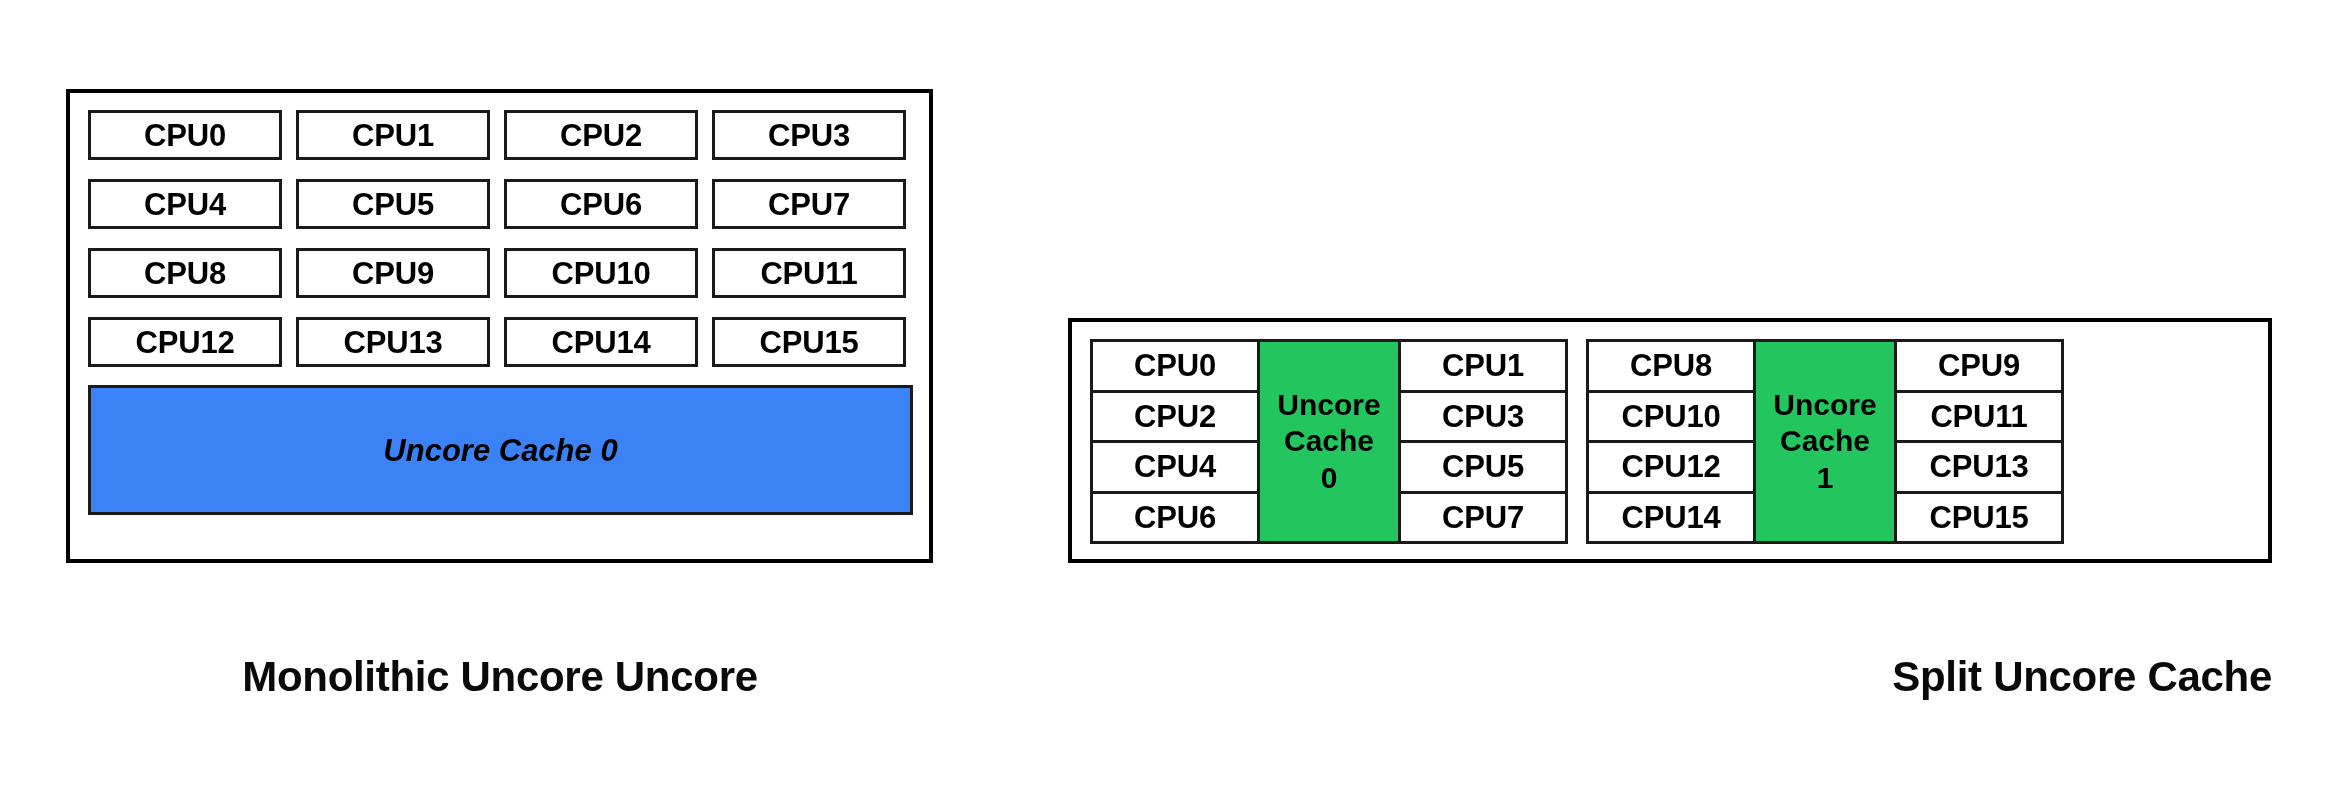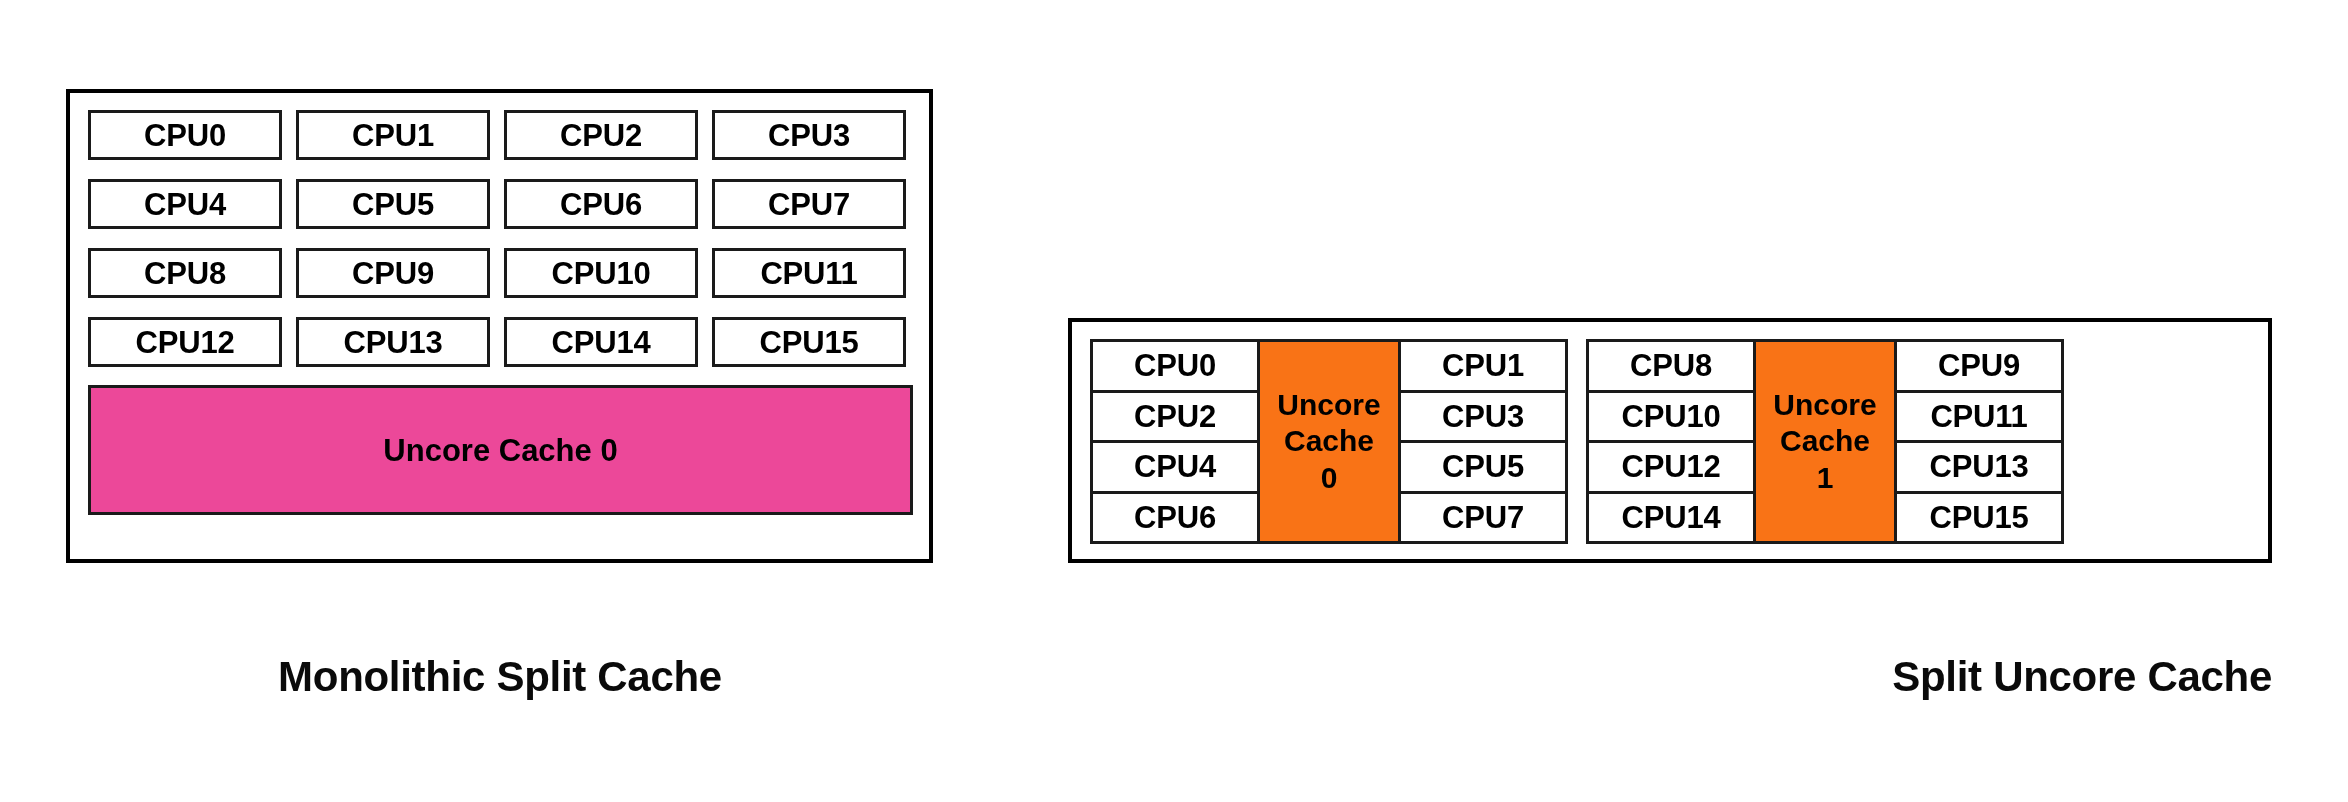--- a/index.html
+++ b/index.html
@@ -64,28 +64,29 @@
     line-height: 1;
   }
   .mono-cache {
     position: absolute;
     left: 22px;
     top: 296px;
     width: 825px;
     height: 130px;
     box-sizing: border-box;
     border: 3px solid #1a1a1a;
-    background: #ec4899;
+    background: #3b82f6;
     display: flex;
     align-items: center;
     justify-content: center;
     font-size: 31px;
     font-weight: bold;
     font-stretch: condensed;
     line-height: 1;
+    font-style: italic;
   }
 
   
   #fig-split {
     left: 1068px;
     top: 318px;
     width: 1204px;
     height: 245px;
   }
   .split-inner {
@@ -126,21 +127,21 @@
   }
   .cpu-col.left-col {
     border-right: 3px solid #1a1a1a;
   }
   .cpu-col.right-col {
     border-left: 3px solid #1a1a1a;
   }
   .split-cache {
     box-sizing: border-box;
     width: 138px;
-    background: #f97316;
+    background: #22c55e;
     display: flex;
     flex-direction: column;
     align-items: center;
     justify-content: center;
     font-size: 30px;
     font-weight: bold;
     font-stretch: condensed;
     line-height: 1.22;
     text-align: center;
   }
@@ -191,21 +192,21 @@
     <div class="cpu-cell">CPU11</div>
     <div class="cpu-cell">CPU12</div>
     <div class="cpu-cell">CPU13</div>
     <div class="cpu-cell">CPU14</div>
     <div class="cpu-cell">CPU15</div>
   </div>
 
   <div class="mono-cache">Uncore Cache 0</div>
 </div>
 
-<div class="caption" id="caption-monolithic">Monolithic Split Cache</div>
+<div class="caption" id="caption-monolithic">Monolithic Uncore Uncore</div>
 
 <div class="figure" id="fig-split">
   <div class="outer-box"></div>
 
   <div class="split-inner">
 
     <div class="split-group">
       <div class="cpu-col left-col">
         <div class="cpu-row">CPU0</div>
         <div class="cpu-row">CPU2</div>

